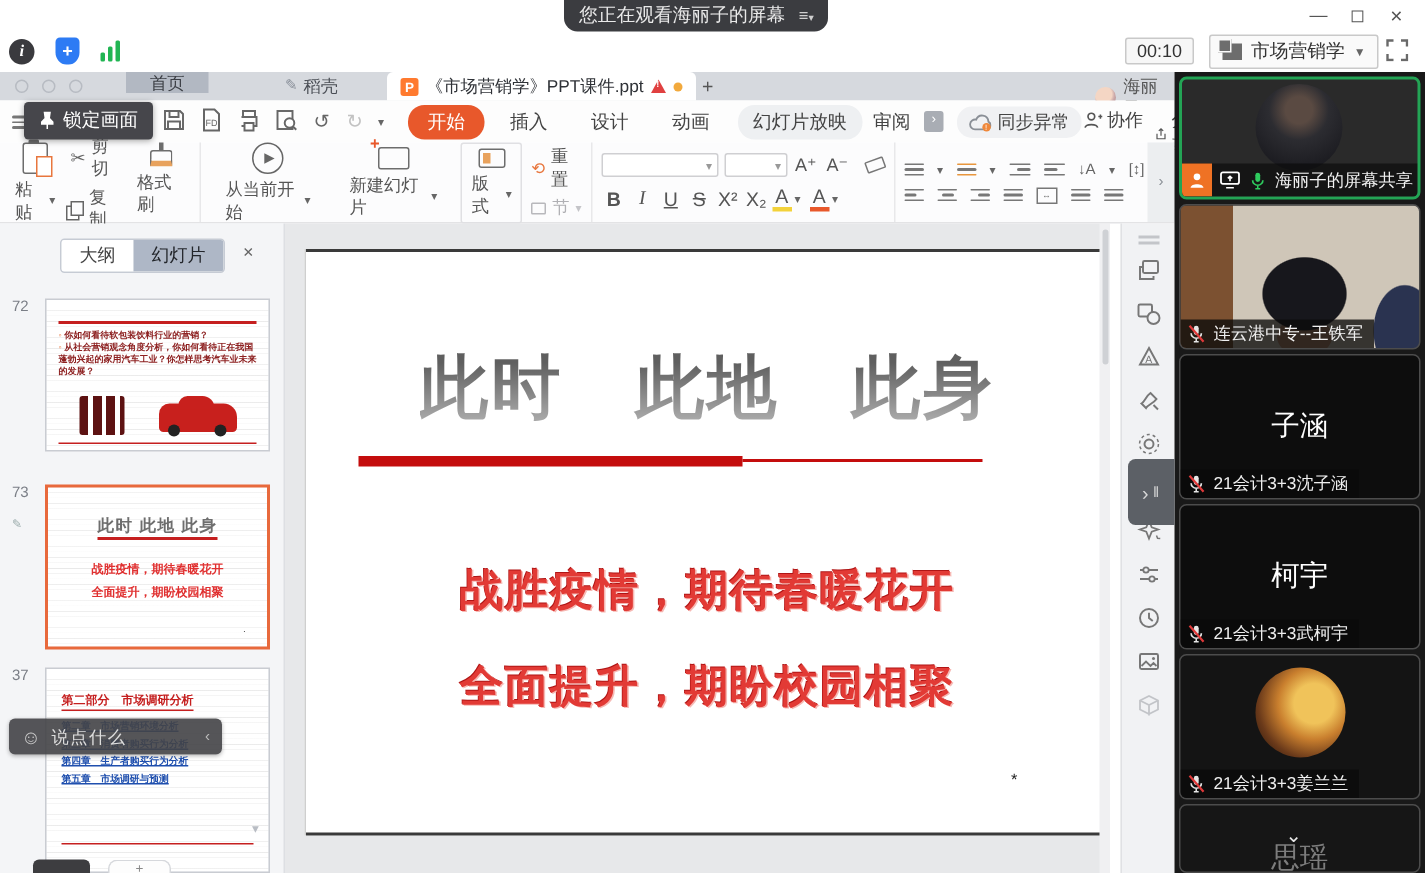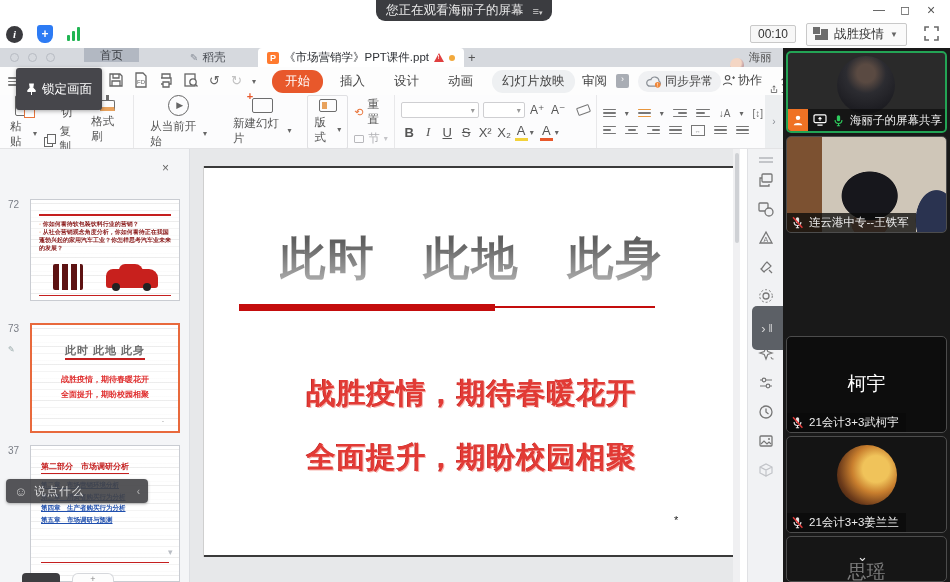--- a/index.html
+++ b/index.html
@@ -27,21 +27,21 @@
 .tab-docer{height:19px;display:flex;align-items:center;gap:4px;padding:0 12px;color:#4a4e55}
 .tab-doc{background:#fff;height:19px;border-radius:4px 4px 0 0;display:flex;align-items:center;gap:5px;padding:0 9px;color:#2f3237}
 .ppticon{width:12px;height:12px;background:#ff7a2f;border-radius:2px;color:#fff;font-size:9px;font-weight:bold;display:flex;align-items:center;justify-content:center}
 .warntri{width:0;height:0;border-left:5px solid transparent;border-right:5px solid transparent;border-bottom:9px solid #e04040;position:relative}
 .warntri::after{content:"!";position:absolute;left:-1.5px;top:1px;color:#fff;font-size:6px;font-weight:bold}
 .odot{width:6px;height:6px;border-radius:50%;background:#f2a93c}
 .ribbonrow{background:#fdfdfd;display:flex;align-items:center;font-size:12.5px;color:#444}
 .rtab{padding:3px 10px;cursor:pointer;white-space:nowrap}
 .rtab.active{background:#e8582b;color:#fff;border-radius:11px;padding:3px 13px;font-weight:normal}
 .rtab.pill{background:#eef0f2;border-radius:11px}
-.tooltip-lock{background:#46464b;color:#fff;border-radius:3px;display:flex;align-items:center;gap:5px;padding:0 10px;height:42px;font-size:12.5px;box-shadow:0 1px 4px rgba(0,0,0,.35);z-index:30}
+.tooltip-lock{background:#46464b;color:#fff;border-radius:3px;display:flex;align-items:center;gap:5px;padding:0 10px;height:25px;font-size:12.5px;box-shadow:0 1px 4px rgba(0,0,0,.35);z-index:30}
 .toolbar{background:#fcfcfd;border-bottom:1px solid #e3e3e5;display:flex;align-items:stretch;font-size:11.5px;color:#555}
 .tgroup{display:flex;align-items:center;padding:0 6px;border-right:1px solid #e8e8ea;gap:6px}
 .bigbtn{display:flex;flex-direction:column;align-items:center;justify-content:center;gap:3px;padding:0 4px;cursor:pointer}
 .stack{display:flex;flex-direction:column;justify-content:center;gap:4px}
 .srow{display:flex;align-items:center;gap:4px;cursor:pointer}
 .clipicon{width:17px;height:21px;border:1.5px solid #6d6d6d;border-radius:2px;position:relative;background:#fff}
 .clipicon::before{content:"";position:absolute;left:3px;top:-3px;width:7px;height:3px;background:#6d6d6d;border-radius:1px}
 .clipicon::after{content:"";position:absolute;right:-4px;bottom:-3px;width:9px;height:12px;background:#fff;border:1.5px solid #e8763d}
 .brushicon{width:15px;height:11px;border:1.5px solid #6d6d6d;border-bottom:4px solid #e8a25d;border-radius:2px 2px 0 0;position:relative}
 .brushicon::before{content:"";position:absolute;left:5px;top:-6px;width:3px;height:5px;background:#6d6d6d}
@@ -112,21 +112,21 @@
       <span class="ic-shield">+</span>
       <span class="ic-signal">
           <i style="height:6px"></i>
           <i style="height:10px"></i>
           <i style="height:14px"></i>
         </span>
     </div>
     <div class="a timerbox" style="left:750px;top:25px">00:10</div>
     <div class="a viewbtn" style="left:806px;top:23px">
       <span class="vicon"></span>
-      <span>战胜疫情</span>
+      <span>市场营销学</span>
       <span class="caret">▼</span>
     </div>
     <span class="a" style="left:924px;top:26px">
       <svg width="15" height="15" viewBox="0 0 15 15">
           <path d="M1 5V1h4M10 1h4v4M14 10v4h-4M5 14H1v-4" fill="none" stroke="#6a6a6a" stroke-width="1.6"></path>
         </svg>
     </span>
   </div>
 
   <div class="a" style="left:0;top:48px;width:783px;height:534px;background:#fff">
@@ -362,20 +362,24 @@
                 <i></i>
                 <i></i>
               </span>
           </div>
         </div>
       </div>
       <div class="expandbtn a" style="left:765px;top:0;width:18px;height:53px">›</div>
     </div>
 
     <div class="a leftpanel" style="left:0;top:101px;width:190px;height:433px">
+      <div class="a seg" style="left:40px;top:10px">
+        <span class="sopt">大纲</span>
+        <span class="sopt on">幻灯片</span>
+      </div>
       <span class="a" style="left:162px;top:12px;color:#666;font-size:12px">×</span>
 
       <span class="tnum" style="top:50px">72</span>
       <div class="thumb stripes" style="top:50px;height:102px">
         <div class="redline" style="margin:14px 8px 3px 8px"></div>
         <div style="padding:1px 8px">
           <div class="t72txt"><span style="color:#e8763d">◦</span> <span>你如何看待软包装饮料行业的营销？</span></div>
           <div class="t72txt"><span style="color:#e8763d">◦</span> <span>从社会营销观念角度分析，你如何看待正在我国蓬勃兴起的家用汽车工业？你怎样思考汽车业未来的发展？</span></div>
         </div>
         <div class="a" style="left:22px;bottom:10px;width:30px;height:26px;background:repeating-linear-gradient(90deg,#5d1212 0 6px,#fff 6px 9px);border-radius:2px"></div>
@@ -532,20 +536,32 @@
           </svg>
         <svg width="13" height="13" viewBox="0 0 16 16">
             <rect x="6" y="1.5" width="4" height="7.5" rx="2" fill="#2ecc5e"></rect>
             <path d="M3.8 7.5a4.2 4.2 0 0 0 8.4 0" fill="none" stroke="#2ecc5e" stroke-width="1.4"></path>
             <path d="M8 12v2.5M6 14.5h4" stroke="#2ecc5e" stroke-width="1.3"></path>
           </svg>
         <span>海丽子的屏幕共享</span>
       </div>
     </div>
 
+    <div class="tile" style="top:188px;height:97px;background:#0d0d0d">
+      <div class="cname" style="top:34px">子涵</div>
+      <div class="vlabel">
+        <svg width="13" height="13" viewBox="0 0 16 16">
+            <rect x="6" y="1.5" width="4" height="7.5" rx="2" fill="#e6e6e6"></rect>
+            <path d="M3.8 7.5a4.2 4.2 0 0 0 8.4 0" fill="none" stroke="#e6e6e6" stroke-width="1.4"></path>
+            <path d="M8 12v2.5M6 14.5h4" stroke="#e6e6e6" stroke-width="1.3"></path>
+            <path d="M2.5 1.5l11.5 13" stroke="#e03a3a" stroke-width="1.8"></path>
+          </svg>
+        <span>21会计3+3沈子涵</span>
+      </div>
+    </div>
 
     <div class="tile" style="top:288px;height:97px;background:#0d0d0d">
       <div class="cname" style="top:34px">柯宇</div>
       <div class="vlabel">
         <svg width="13" height="13" viewBox="0 0 16 16">
             <rect x="6" y="1.5" width="4" height="7.5" rx="2" fill="#e6e6e6"></rect>
             <path d="M3.8 7.5a4.2 4.2 0 0 0 8.4 0" fill="none" stroke="#e6e6e6" stroke-width="1.4"></path>
             <path d="M8 12v2.5M6 14.5h4" stroke="#e6e6e6" stroke-width="1.3"></path>
             <path d="M2.5 1.5l11.5 13" stroke="#e03a3a" stroke-width="1.8"></path>
           </svg>

